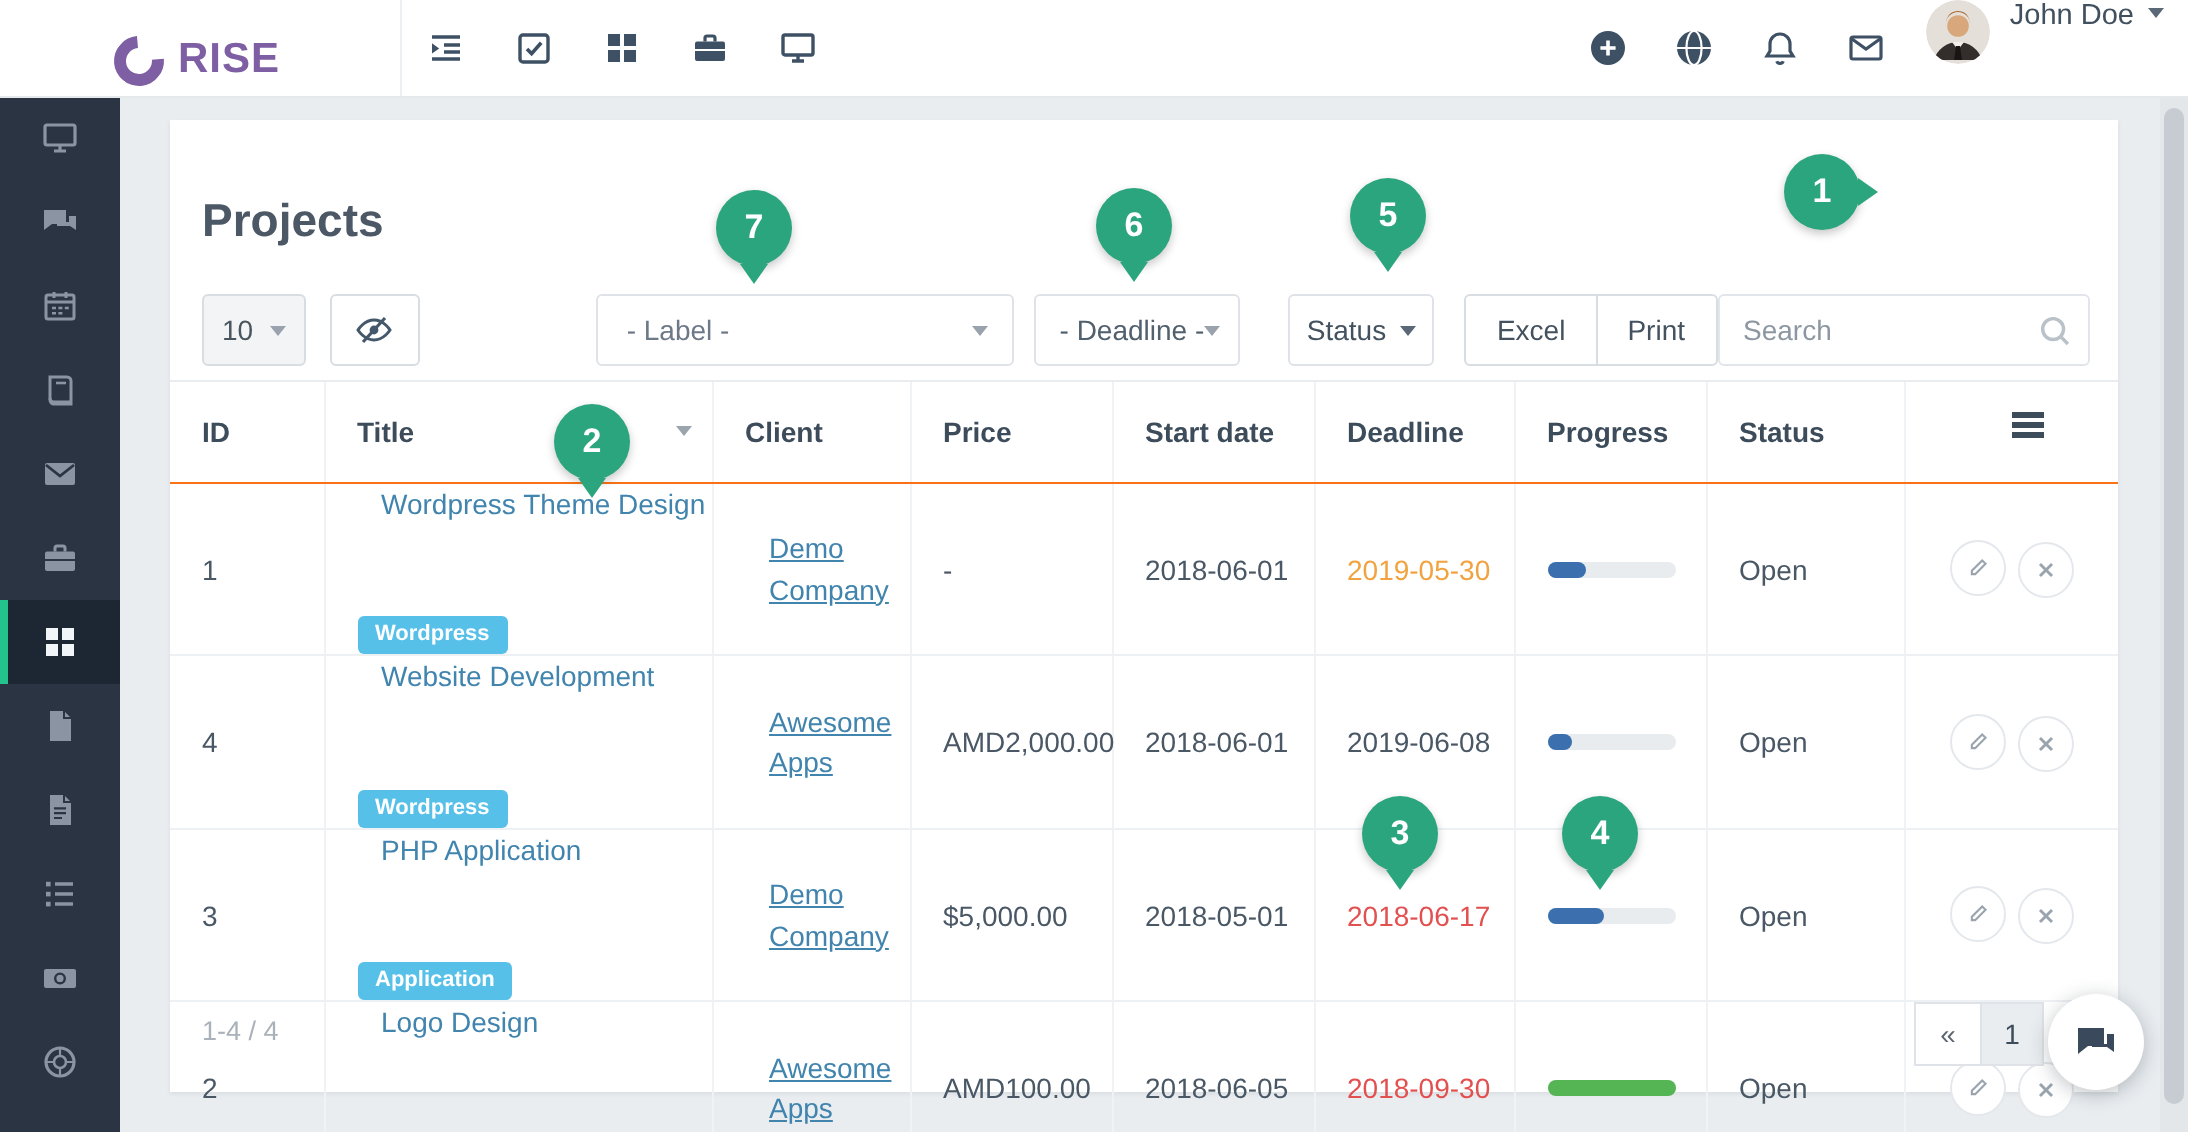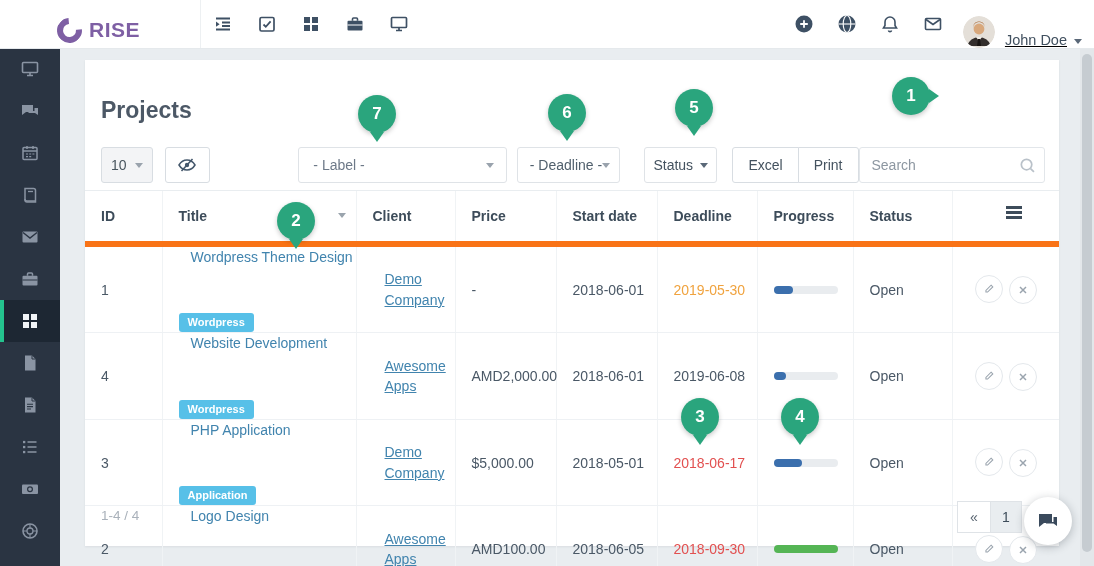--- a/index.html
+++ b/index.html
@@ -7,21 +7,21 @@
   .screen{position:relative;width:1094px;height:566px;background:#e9edf0;overflow:hidden;}
 
   
   .navbar{position:absolute;left:0;top:0;width:100%;height:48px;background:#fff;border-bottom:1px solid #e5e9ec;z-index:20;}
   .brand{position:absolute;left:57px;top:18px;height:32px;display:flex;align-items:flex-start;gap:7px;}
   .logo-ring{width:13px;height:13px;border:6px solid var(--logo-purple,#7e5fa4);border-top-color:transparent;border-radius:50%;transform:rotate(40deg);}
   .logo-text{font-size:21px;font-weight:bold;color:var(--logo-purple,#7e5fa4);letter-spacing:.5px;}
   .nav-sep{position:absolute;left:200px;top:0;height:48px;width:1px;background:#edf0f2;}
   .nav-menu{position:absolute;left:209px;top:0;height:48px;display:flex;align-items:center;gap:16px;}
   .nav-ic{width:28px;height:48px;display:flex;align-items:center;justify-content:center;color:#3e5064;cursor:pointer;}
-  .nav-right{position:absolute;right:12px;top:0;height:48px;display:flex;align-items:flex-end;text-decoration:underline;}
+  .nav-right{position:absolute;right:12px;top:0;height:48px;display:flex;align-items:flex-start;}
   .nav-right .nav-ic{margin-left:15px;}
   .avatar{width:32px;height:32px;border-radius:50%;overflow:hidden;margin-left:16px;flex:none;}
   .user-name{margin-left:10px;font-size:14.5px;color:#41505f;}
   .caret{display:inline-block;width:0;height:0;border:4px solid transparent;border-top:5px solid #5a6878;margin-left:7px;margin-top:4px;}
 
   
   .sidebar{position:absolute;left:0;top:48px;bottom:0;width:60px;background:#2a3442;z-index:15;}
   .side-item{position:relative;height:42px;display:flex;align-items:center;justify-content:center;color:#8a94a3;cursor:pointer;}
   .side-item.active{background:#1d2733;color:#f2f5f8;}
   .side-item.active::before{content:"";position:absolute;left:0;top:0;bottom:0;width:4px;background:var(--sidebar-accent,#24c38e);}
@@ -50,21 +50,21 @@
   .tool-btn{box-sizing:border-box;height:36px;padding:0 15px;background:#fff;border:1px solid #d8dde2;font-size:14px;color:#44525f;cursor:pointer;font-family:inherit;}
   .tool-btn:first-child{border-radius:3px 0 0 3px;}
   .tool-btn:last-child{border-radius:0 3px 3px 0;margin-left:-1px;}
   .search-box{margin-left:auto;width:188px;height:36px;border:1px solid #e2e6ea;border-radius:3px;background:#fff;position:relative;box-sizing:border-box;}
   .search-box input{width:100%;height:100%;border:0;outline:none;background:transparent;padding:0 30px 0 12px;font-size:14px;color:#4a5866;font-family:inherit;box-sizing:border-box;}
   .search-box input::placeholder{color:#8d97a1;}
   .search-ic{position:absolute;right:7px;top:8px;}
 
   
   table{position:absolute;left:0;top:130px;width:974px;border-collapse:collapse;table-layout:fixed;}
-  th{height:50px;text-align:left;padding:0 0 0 16px;font-size:14px;font-weight:bold;color:#3d4c5a;border-top:1px solid #e9edf0;border-bottom:6px solid #f97316;position:relative;}
+  th{height:50px;text-align:left;padding:0 0 0 16px;font-size:14px;font-weight:bold;color:#3d4c5a;border-top:1px solid #e9edf0;border-bottom:1px solid #f97316;position:relative;}
   th:not(:first-child),td:not(:first-child){border-left:1px solid #f0f3f5;}
   td{height:60px;padding:0 0 0 16px;font-size:14px;color:#4a5866;border-bottom:1px solid #eef1f4;vertical-align:middle;}
   .sort-caret{position:absolute;right:10px;top:22px;width:0;height:0;border:4px solid transparent;border-top:5px solid #9aa4ad;}
   .burger{display:block;margin:0 auto;width:16px;height:2.5px;background:#3d4c5a;box-shadow:0 5px 0 #3d4c5a,0 10px 0 #3d4c5a;margin-top:-10px;}
   a.cell-link{color:var(--link-blue,#4184ae);text-decoration:none;display:inline-block;line-height:1.45;margin-left:12px;}
   .title-cell a{margin-bottom:6px;}
   .tag{display:inline-block;background:var(--tag-blue,#57c0e8);color:#fff;font-size:11px;font-weight:bold;padding:3px 9px;border-radius:3px;line-height:1.2;margin-top:40px;}
   .client-cell a{max-width:80px;text-decoration:underline;}
   .bar{width:64px;height:8px;background:#e9ecef;border-radius:4px;}
   .bar-fill{height:8px;border-radius:4px;background:var(--progress-blue,#3b6fad);}

